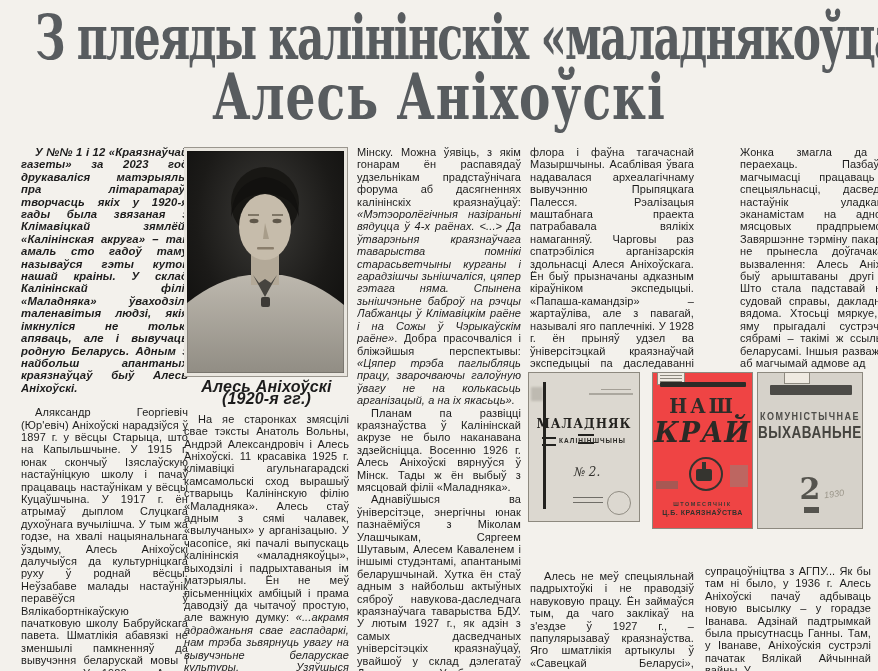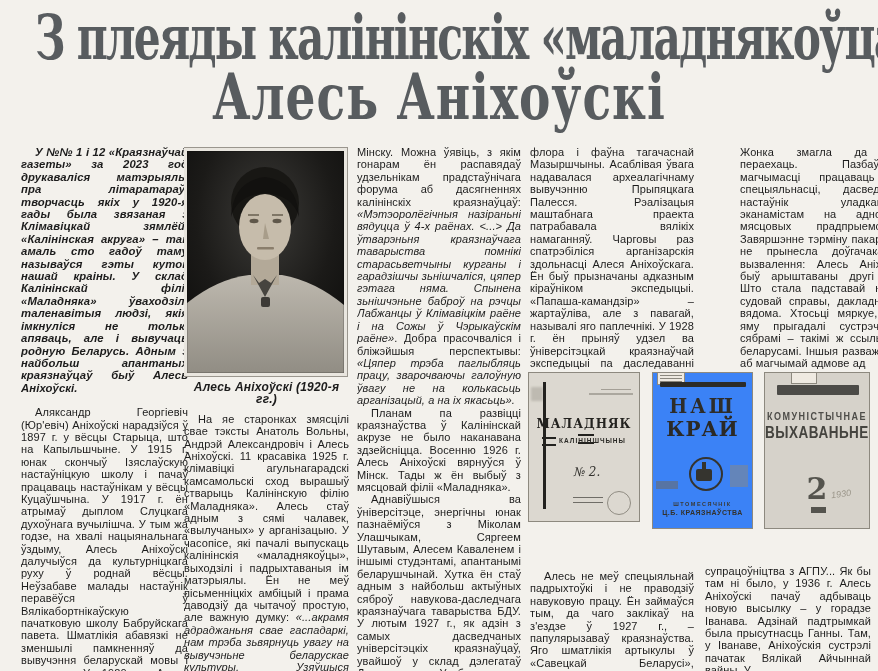--- a/index.html
+++ b/index.html
@@ -29,49 +29,49 @@
   #col5-top{left:700px;width:166px;height:234px;margin-left:40px;}
   #col4-bottom{left:530px;width:164px;height:101px;top:570px;}
   #col5-bottom{left:705px;width:166px;height:106px;top:565px;}
   .intro{font-weight:bold;font-style:italic;font-size:11.3px;}
   .after-intro{margin-top:12px !important;}
   .q{font-style:italic;}
   
   .photo-frame{width:157px;height:222px;border:3px solid #e9e6df;outline:1px solid #9a968e;background:#111;margin:2px 0 0 0;}
   .photo-caption{
     margin-top:5px;text-align:center;font-weight:bold;font-style:italic;
-    font-size:12px;letter-spacing:.2px;text-indent:0 !important;
+    font-size:16px;letter-spacing:.2px;text-indent:0 !important;
   }
   #col2 .body-p{margin-top:7px;}
   
   #covers{position:absolute;left:528px;top:372px;width:344px;}
   .covers-row{display:flex;align-items:flex-start;}
   .cover{position:relative;box-sizing:border-box;border:1px solid #8d897f;overflow:hidden;}
   #cover1{width:112px;height:150px;background:#dcd8d0;margin-right:12px;}
-  #cover2{width:101px;height:157px;background:#3b82f6;margin-right:11px;}
+  #cover2{width:101px;height:157px;background:#ef4444;margin-right:4px;}
   #cover3{width:106px;height:157px;background:#d6d2ca;}
   .cov-txt{position:absolute;left:0;width:100%;text-align:center;text-indent:0;}
   
   .c1-vline{position:absolute;left:14px;top:9px;bottom:12px;width:3px;background:#23221f;}
   .c1-smudge-tr{position:absolute;right:8px;top:6px;width:30px;height:10px;border-bottom:1px solid #8b877d;opacity:.7;}
   .c1-smudge-tr2{position:absolute;right:6px;top:20px;width:44px;height:2px;background:#8b877d;opacity:.6;}
   .c1-smudge-tl{position:absolute;left:2px;top:14px;width:12px;height:14px;background:#a29e94;opacity:.5;filter:blur(1px);}
   .c1-title{top:44px;font-family:"DejaVu Serif",serif;font-weight:bold;font-size:12px;letter-spacing:1px;color:#23221f;}
   .c1-title:after{content:"";display:inline-block;width:16px;height:6px;border-top:2px solid #23221f;border-bottom:2px solid #23221f;margin-left:4px;vertical-align:middle;}
   .c1-sub{top:64px;font-size:6.5px;font-weight:bold;letter-spacing:1px;color:#2a2925;}
   .c1-sub:before{content:"";display:inline-block;width:14px;height:5px;border-top:2px solid #23221f;border-bottom:2px solid #23221f;margin-right:3px;vertical-align:middle;}
   .c1-issue{top:92px;left:28px;width:60px;font-family:"DejaVu Serif",serif;font-style:italic;font-size:12px;color:#33322e;}
   .c1-bottom{position:absolute;left:44px;bottom:18px;width:30px;height:4px;border-top:1px solid #55534d;border-bottom:1px solid #55534d;opacity:.8;}
   .c1-stamp{position:absolute;right:8px;bottom:6px;width:22px;height:22px;border:1.5px solid #7d796f;border-radius:50%;opacity:.8;}
   
   .c2-label{position:absolute;left:4px;top:-1px;width:26px;height:11px;background:#eee9e0;border:1px solid #8d897f;}
   .c2-label i{display:block;margin:2px 2px 0;height:1px;background:#8b877d;}
   .c2-bar{position:absolute;left:7px;top:9px;width:86px;height:5px;background:#2c2b27;border-radius:1px;}
   .c2-t1{top:22px;font-family:"DejaVu Serif",serif;font-weight:bold;font-size:19px;letter-spacing:3px;color:#2e2d29;transform:scaleY(1.05);}
-  .c2-t2{top:44px;font-family:"DejaVu Serif",serif;font-weight:bold;font-size:20px;letter-spacing:1px;color:#2b2a26;}
+  .c2-t2{top:44px;font-family:"DejaVu Serif",serif;font-weight:bold;font-style:italic;font-size:27px;letter-spacing:1px;color:#2b2a26;}
   .c2-emblem{position:absolute;left:36px;top:84px;width:30px;height:30px;border:2px solid #35342f;border-radius:50%;}
   .c2-emblem:before{content:"";position:absolute;left:5px;top:10px;width:16px;height:12px;background:#35342f;border-radius:2px;}
   .c2-emblem:after{content:"";position:absolute;left:11px;top:3px;width:4px;height:8px;background:#35342f;}
   .c2-side-l{position:absolute;left:3px;top:108px;width:22px;height:8px;background:#6e6a61;opacity:.55;filter:blur(.4px);}
   .c2-side-r{position:absolute;right:4px;top:92px;width:18px;height:22px;background:#8d897e;opacity:.5;filter:blur(.6px);}
   .c2-f1{top:128px;font-size:5.5px;font-weight:bold;letter-spacing:1.5px;color:#3a3933;}
   .c2-f2{top:136px;font-size:7px;font-weight:bold;letter-spacing:.5px;color:#33322d;}
   
   .c3-label{position:absolute;left:26px;top:-1px;width:24px;height:10px;background:#efeae1;border:1px solid #8d897f;}
   .c3-bar{position:absolute;left:12px;top:12px;width:82px;height:10px;background:#4c4b47;border-radius:1px;}

